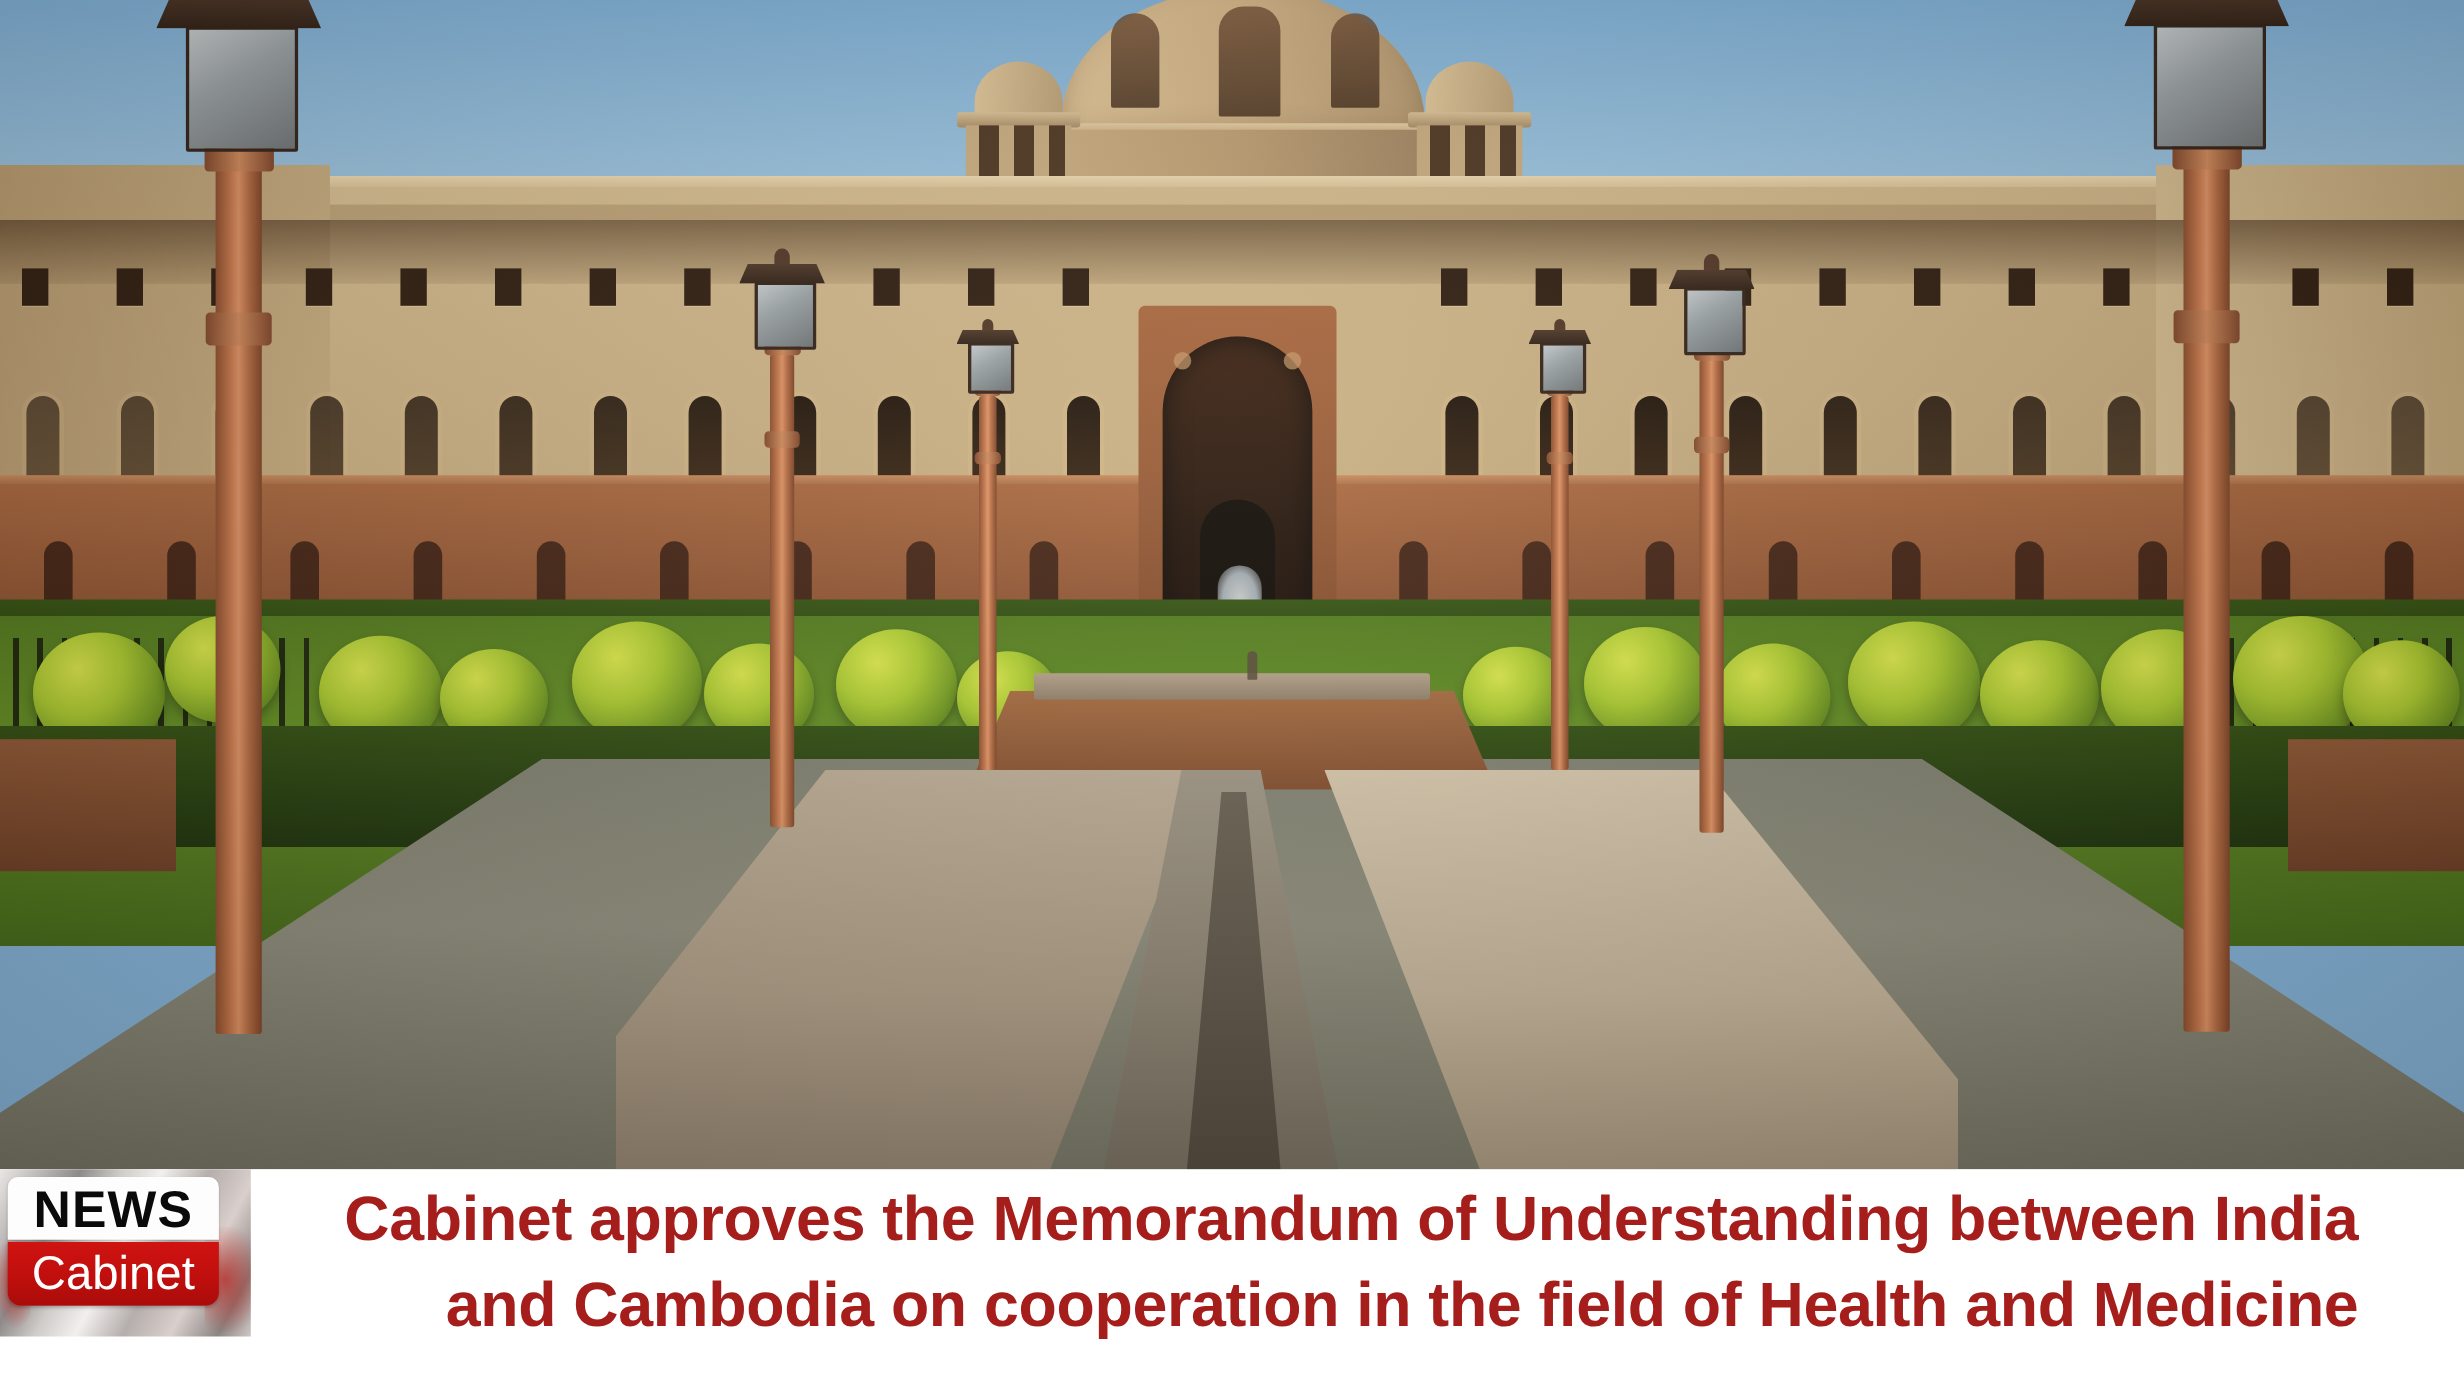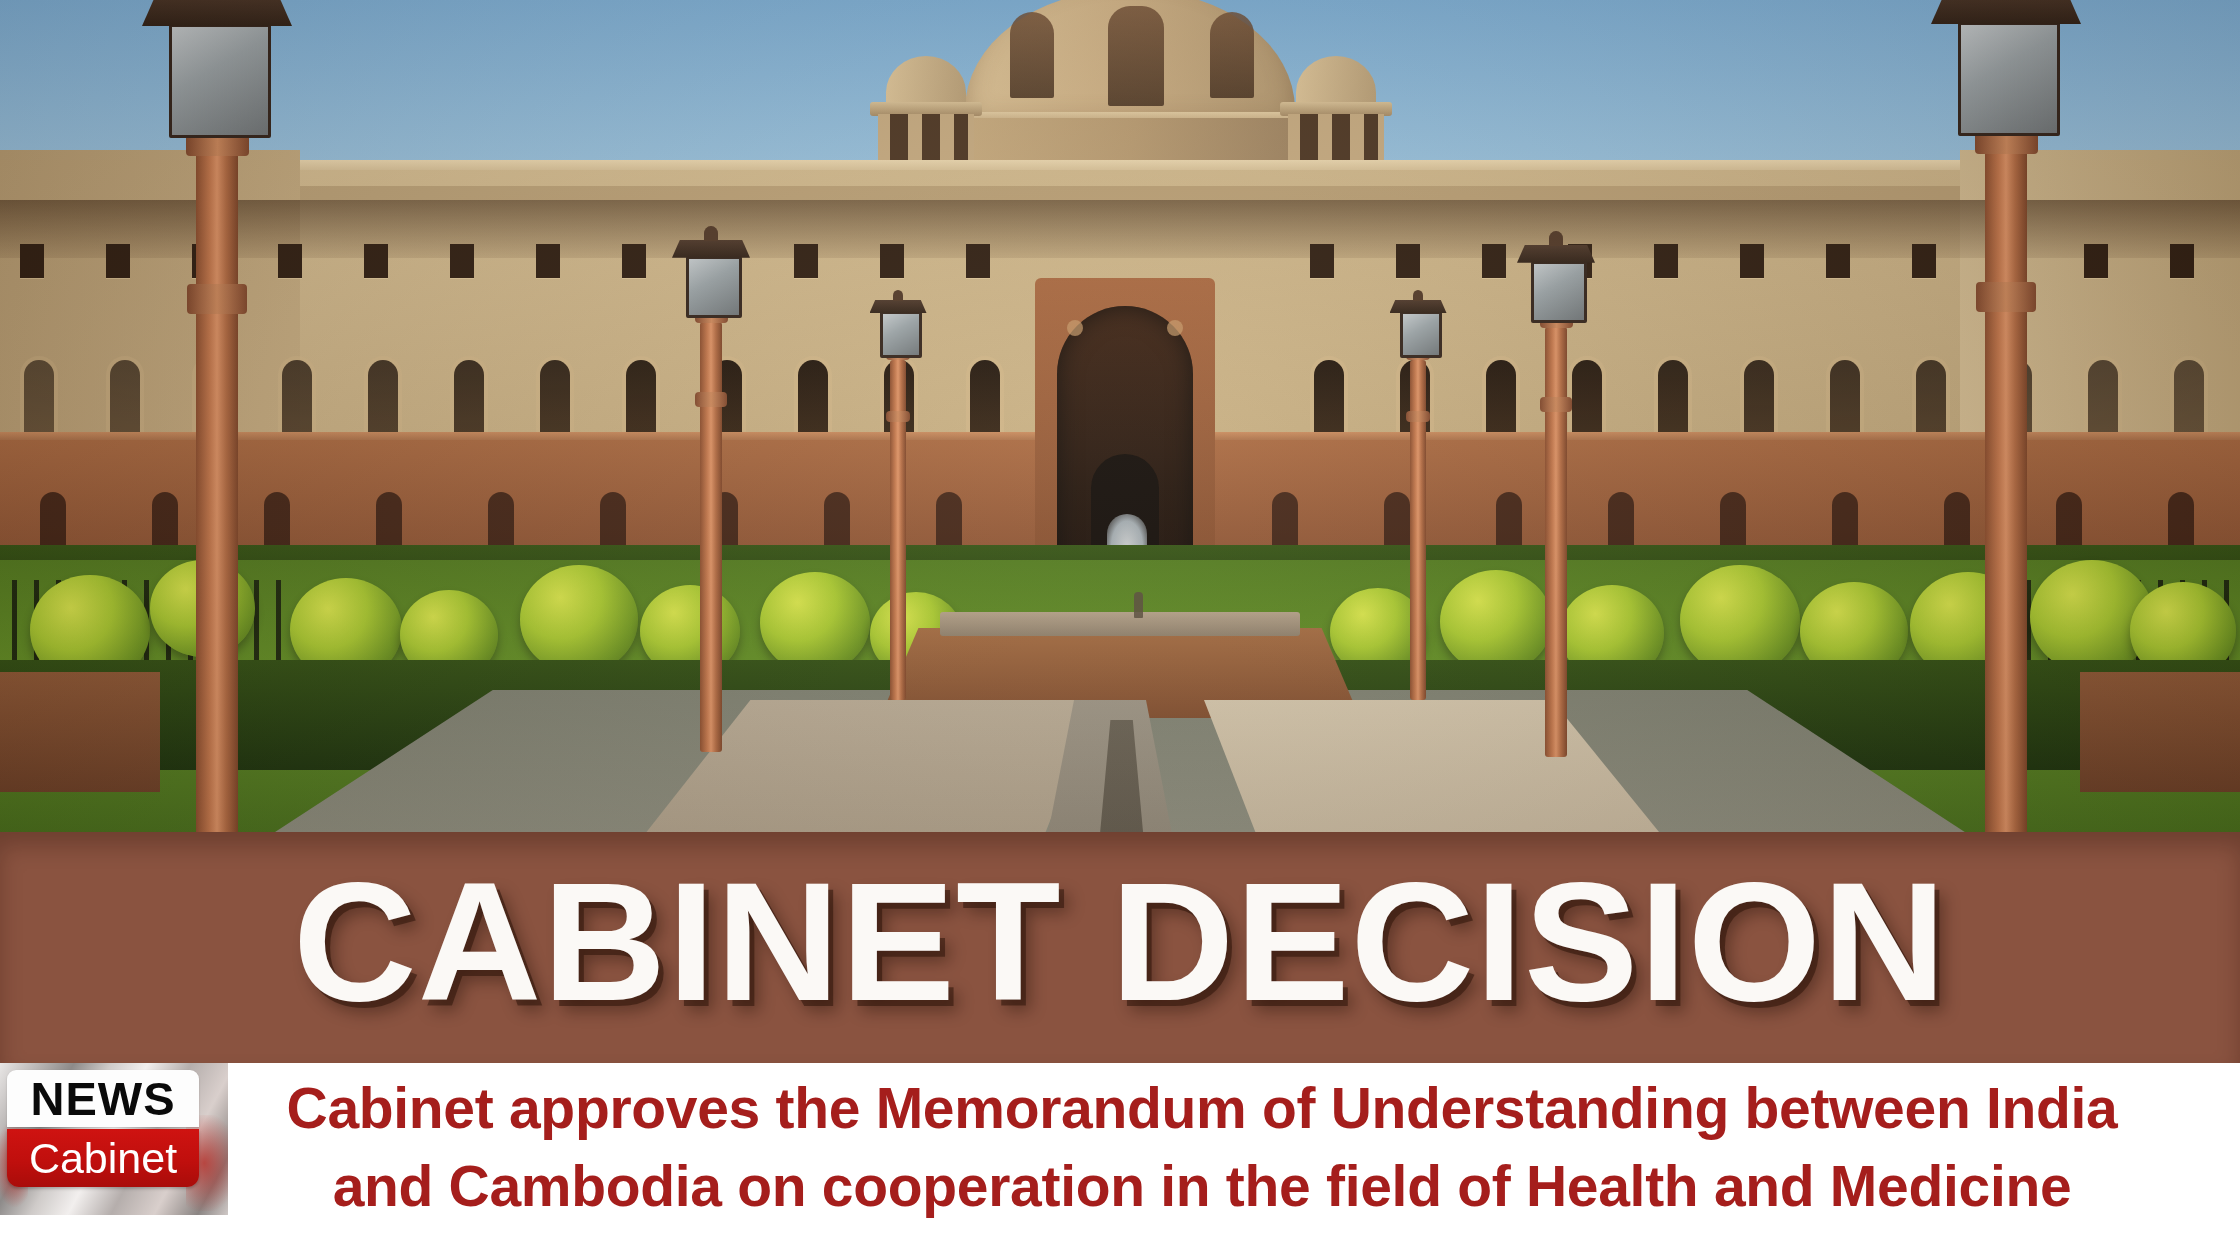--- a/index.html
+++ b/index.html
@@ -427,21 +427,21 @@
     position: absolute;
     left: 0; top: 1063px;
     width: 2240px; height: 197px;
     background: #ffffff;
   }
   .headline {
     position: absolute;
     left: 260px;
     right: 96px;
     top: 6px;
-    text-align: center;
+    text-align: right;
     font-family: "Liberation Sans", sans-serif;
     font-weight: bold;
     font-size: 57px;
     line-height: 78px;
     color: #a51e1c;
     letter-spacing: -0.3px;
   }
 
   
   .logo {
@@ -702,23 +702,20 @@
           <div class="lp-collar" style="left: 1975.76px; top: 282px; width: 60.48px; height: 30px;"></div>
           <div class="lp-collar" style="left: 1974.5px; top: 128px; width: 63px; height: 26px;"></div>
           <div class="lp-glass" style="left: 1958px; top: 22px; width: 96px; height: 108px;"></div>
           <div class="lp-hood" style="left: 1931px; top: -10px; width: 150px; height: 34px;"></div>
         </div>
       </div>
 
     <div class="photo-grade"></div>
   </div>
 
-  <div class="banner">
-    <div class="banner-title">CABINET DECISION</div>
-  </div>
 
   <div class="headline-strip">
     <div class="headline">Cabinet approves the Memorandum of Understanding between India and Cambodia on cooperation in the field of Health and Medicine</div>
   </div>
 
   <div class="logo">
     <div class="logo-blur-red-l"></div>
     <div class="logo-blur-red-r"></div>
     <div class="logo-top">
       <span>NEWS</span>

